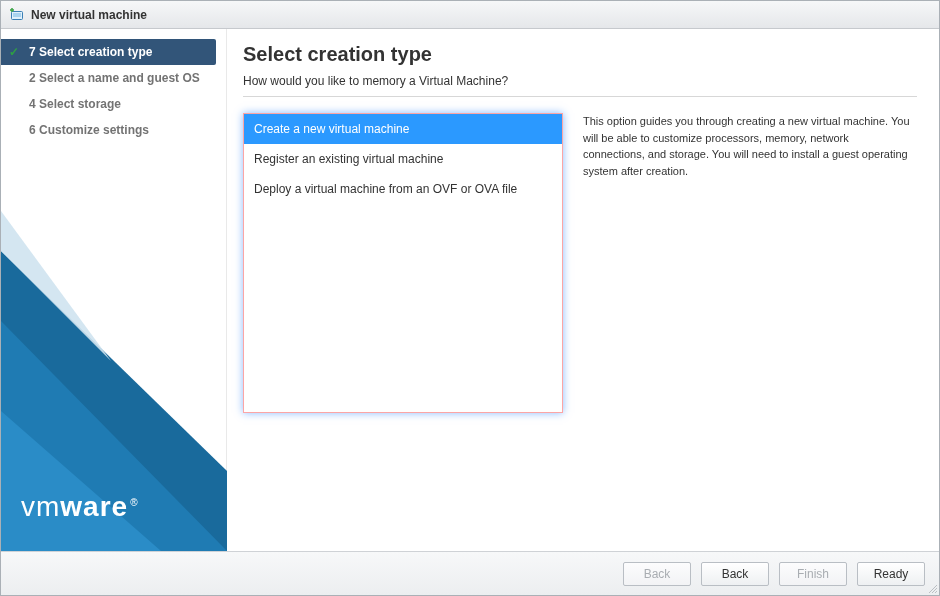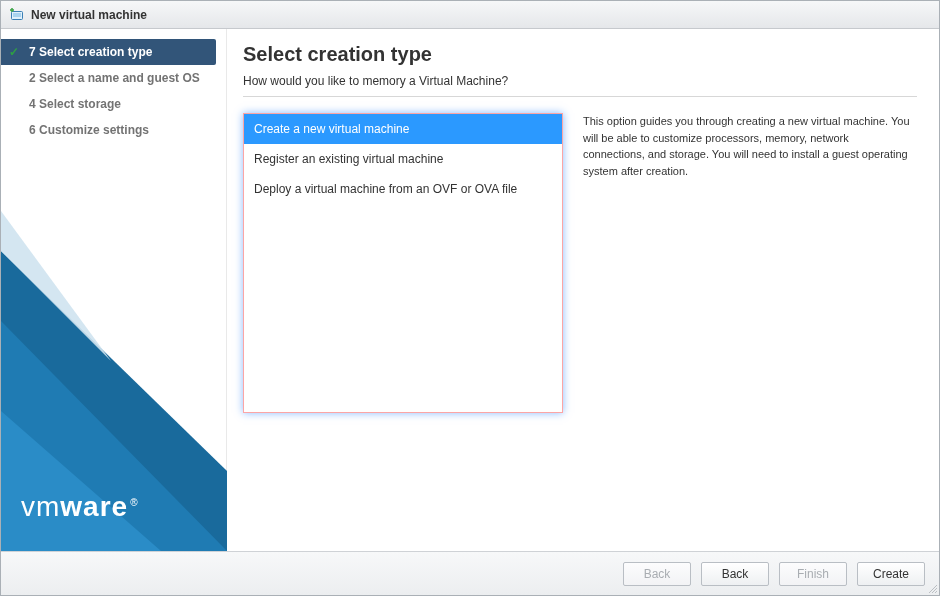--- a/index.html
+++ b/index.html
@@ -102,21 +102,21 @@
         <div class="description">This option guides you through creating a new virtual machine. You will be able to customize processors, memory, network connections, and storage. You will need to install a guest operating system after creation.</div>
       </div>
     </div>
 
   </div>
 
   <div class="footer">
     <button disabled="">Back</button>
     <button>Back</button>
     <button disabled="">Finish</button>
-    <button>Create</button>
+    <button>Ready</button>
   </div>
 
   <svg class="resize-grip" viewBox="0 0 10 10">
     <line x1="2" y1="10" x2="10" y2="2" stroke="#9aa0a6"></line>
     <line x1="5" y1="10" x2="10" y2="5" stroke="#9aa0a6"></line>
     <line x1="8" y1="10" x2="10" y2="8" stroke="#9aa0a6"></line>
   </svg>
 </div>
 
 </body></html>

